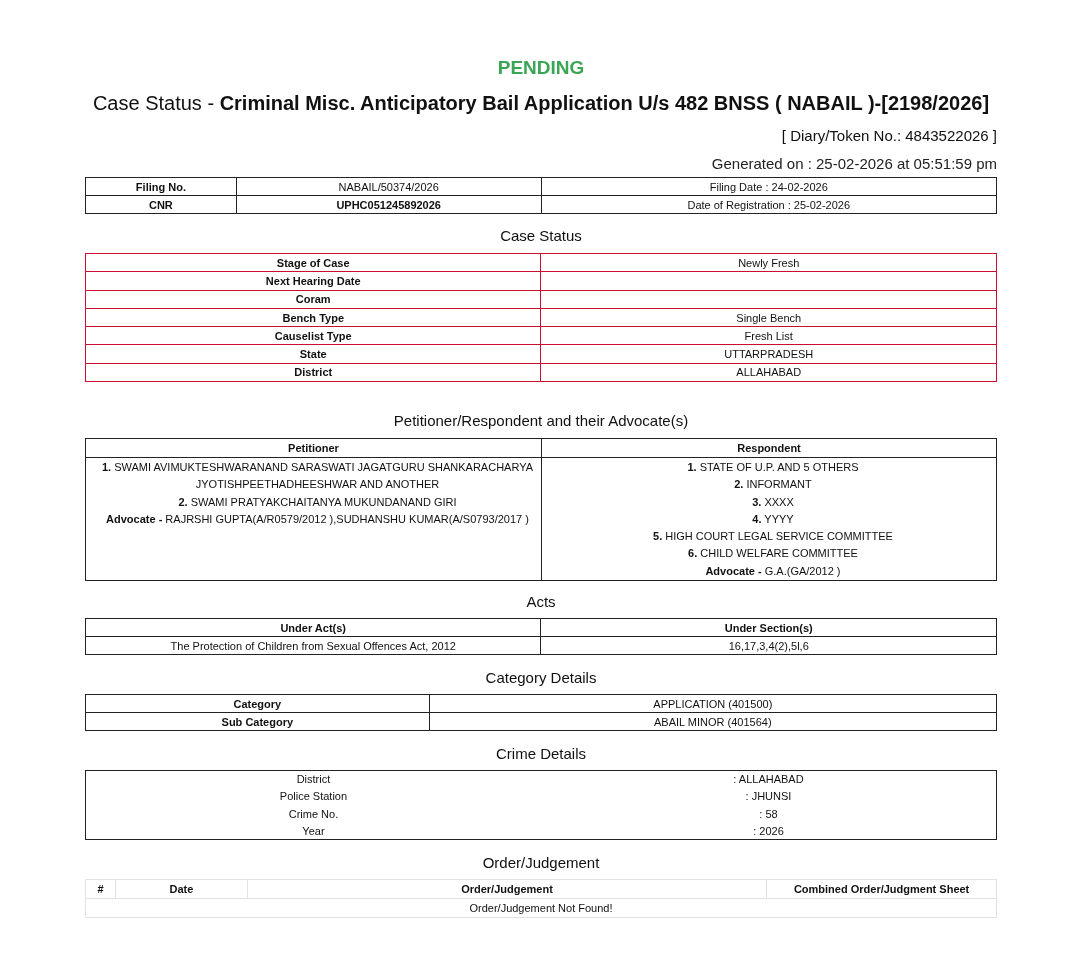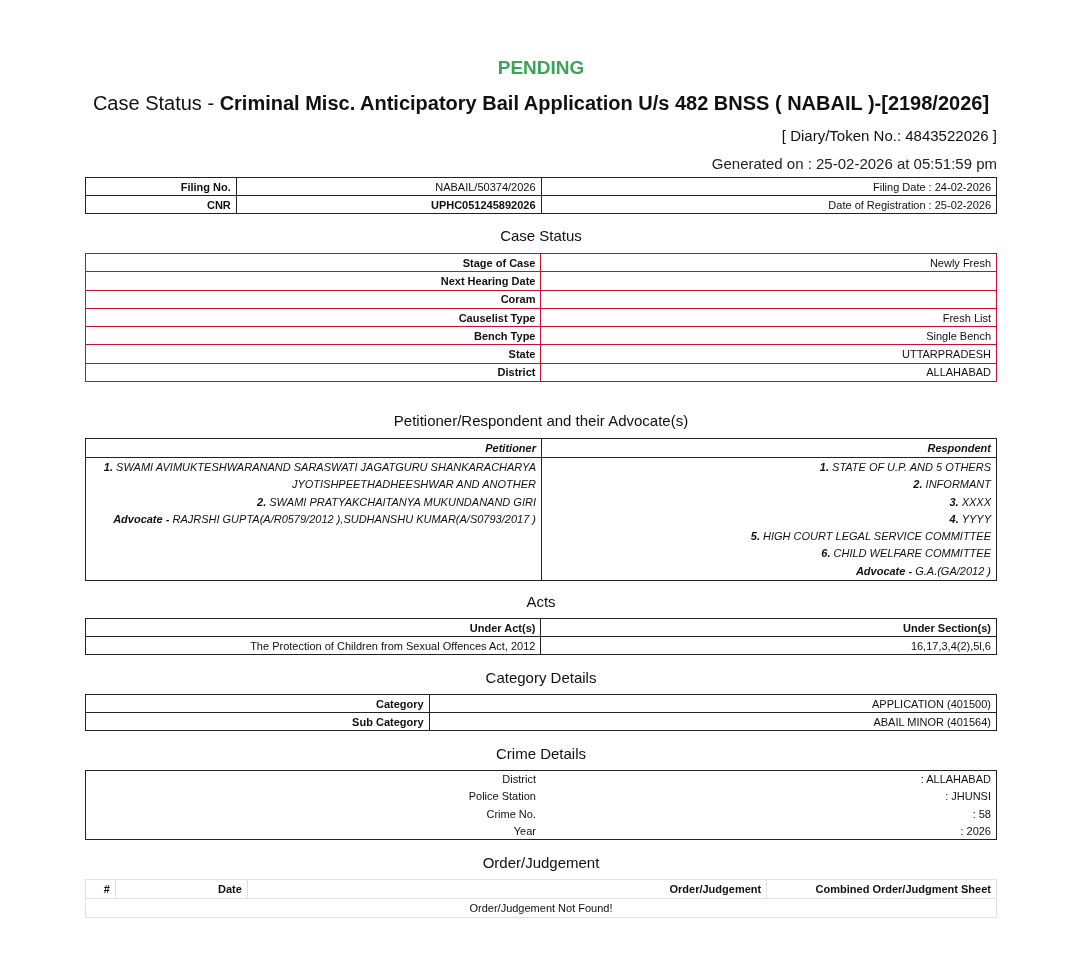--- a/index.html
+++ b/index.html
@@ -26,30 +26,30 @@
     }
     .generated {
       position: absolute; right: 0; top: 155px;
       font-size: 15px; color: #222; text-align: right;
     }
     .section-title {
       position: absolute; left: 0; width: 912px;
       text-align: center; font-size: 15px; color: #111;
     }
     table { border-collapse: collapse; position: absolute; left: 0; width: 912px; font-size: 11px; }
-    td, th { padding: 0 5px; text-align: right; vertical-align: middle; height: 18px; font-weight: normal; }
+    td, th { padding: 0 5px; text-align: center; vertical-align: middle; height: 18px; font-weight: normal; }
     .b { font-weight: bold; }
 
     .t-basic td { border: 1px solid #222; }
     .t-basic { top: 177px; }
 
     .t-status { top: 253px; }
     .t-status td { border: 1px solid #c8102e; height: 18.3px; }
 
-    .t-parties { top: 438px; font-style: italic; }
+    .t-parties { top: 438px; }
     .t-parties td, .t-parties th { border: 1px solid #222; }
     .t-parties th { font-weight: bold; height: 19px; }
     .t-parties td { vertical-align: top; padding-top: 1px; }
     .t-parties .line { height: 17.3px; line-height: 17.3px; white-space: nowrap; margin-left: 8px; }
 
     .t-acts { top: 618px; border-radius: 9px; }
     .t-acts td, .t-acts th { border: 1px solid #222; }
     .t-acts th { font-weight: bold; }
 
     .t-cat { top: 694px; }
@@ -109,26 +109,26 @@
         </tr>
     <tr>
           <td class="b">Next Hearing Date</td>
           <td></td>
         </tr>
     <tr>
           <td class="b">Coram</td>
           <td></td>
         </tr>
     <tr>
+          <td class="b">Bench Type</td>
+          <td>Single Bench</td>
+        </tr>
+    <tr>
           <td class="b">Causelist Type</td>
           <td>Fresh List</td>
-        </tr>
-    <tr>
-          <td class="b">Bench Type</td>
-          <td>Single Bench</td>
         </tr>
     <tr>
           <td class="b">State</td>
           <td>UTTARPRADESH</td>
         </tr>
     <tr>
           <td class="b">District</td>
           <td>ALLAHABAD</td>
         </tr>
   </tbody>

